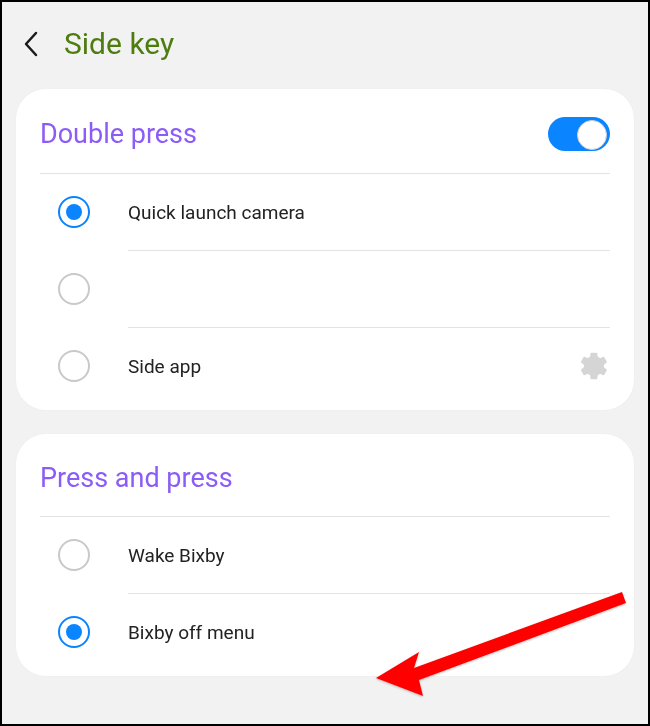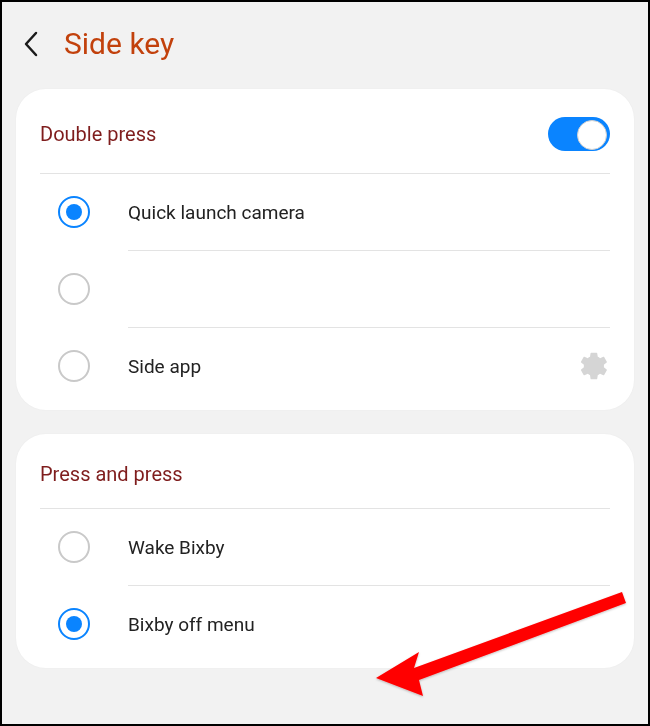--- a/index.html
+++ b/index.html
@@ -19,39 +19,39 @@
       padding: 24px 20px 28px 20px;
       gap: 24px;
     }
     .back-icon {
       width: 18px;
       height: 28px;
     }
     .header-title {
       font-size: 30px;
       font-weight: 400;
-      color: #c2410c;
+      color: #4d7c0f;
     }
     .card {
       background: #fff;
       border-radius: 30px;
       margin: 0 14px 24px 14px;
       padding: 6px 0 6px 0;
       box-shadow: 0 0 2px rgba(0,0,0,0.04);
     }
     .section-header {
       display: flex;
       align-items: center;
       justify-content: space-between;
       padding: 22px 24px 22px 24px;
     }
     .section-title {
-      font-size: 20px;
+      font-size: 27px;
       font-weight: 400;
-      color: #7f1d1d;
+      color: #8b5cf6;
     }
     .toggle {
       position: relative;
       width: 62px;
       height: 34px;
       background: #0a84ff;
       border-radius: 17px;
       cursor: pointer;
     }
     .toggle::after {

